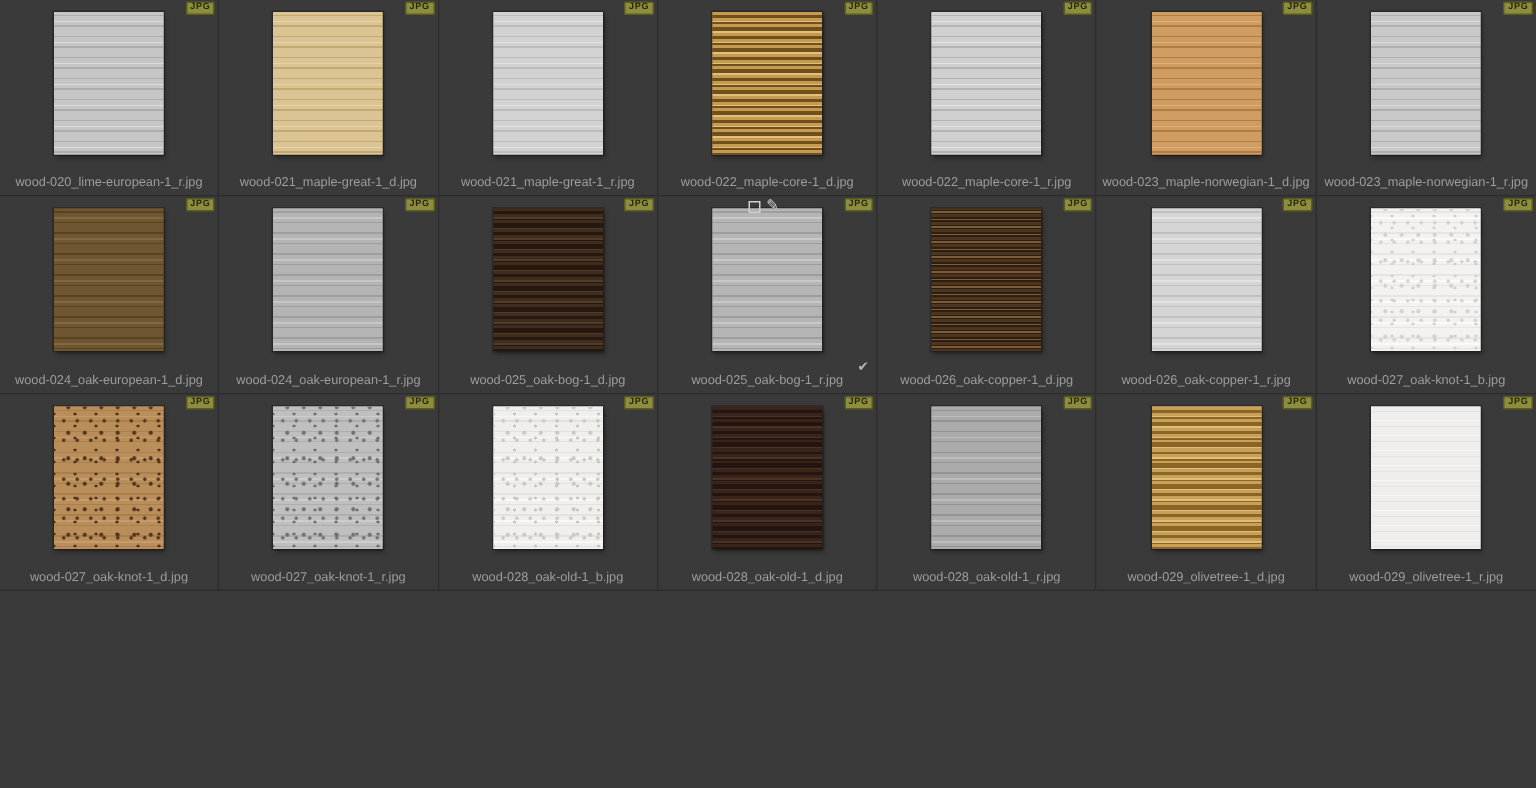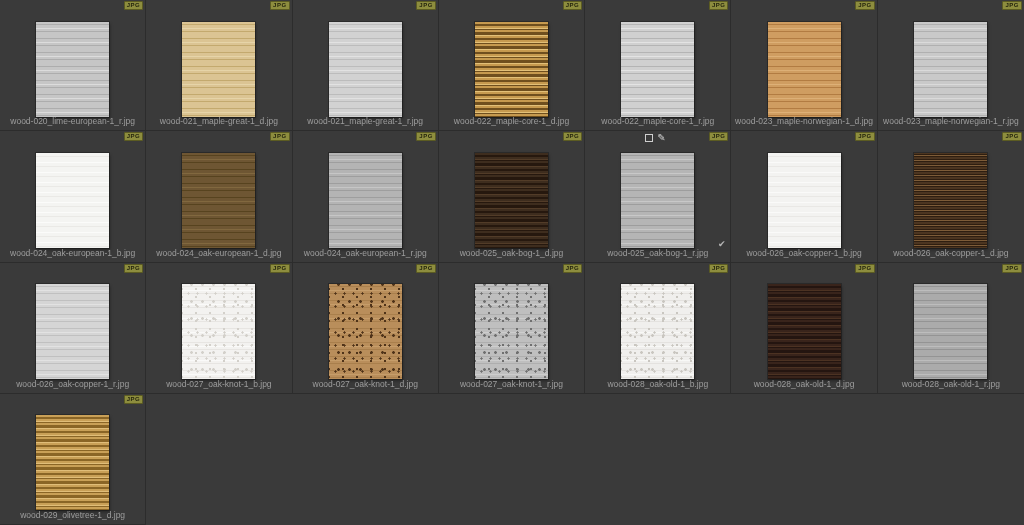--- a/index.html
+++ b/index.html
@@ -8,21 +8,21 @@
     --overlay-icon:#cfcfcf;
   }
   *{box-sizing:border-box;}
   html,body{margin:0;padding:0;background:var(--background);}
   body{font-family:"Liberation Sans", sans-serif;}
   .browser{width:1024px;height:525px;overflow:hidden;background:var(--background);}
   .grid{display:grid;width:100%;height:100%;
     grid-template-columns:repeat(7,1fr);grid-template-rows:repeat(4,1fr);}
   .cell{position:relative;border-right:1px solid var(--divider);
     border-bottom:1px solid var(--divider);
-    display:flex;flex-direction:column;align-items:center;background:var(--background);justify-content:center;}
+    display:flex;flex-direction:column;align-items:center;background:var(--background);}
   .cell:nth-child(7n){border-right:none;}
   .thumb{width:73px;height:95px;margin-top:8px;flex:0 0 auto;
     box-shadow:1px 2px 3px rgba(0,0,0,.35), 0 0 0 1px rgba(0,0,0,.25);}
   .filename{position:absolute;bottom:4px;left:2px;right:2px;text-align:center;
     font-size:8.5px;line-height:10px;color:var(--label-text);
     white-space:nowrap;overflow:hidden;}
   .jpg-badge{position:absolute;top:1px;right:2px;background:var(--badge-bg);
     color:var(--badge-text);border:1px solid var(--badge-border);
     font-size:6px;font-weight:bold;line-height:7px;padding:0 2px;border-radius:1px;
     letter-spacing:0.5px;}
@@ -82,26 +82,20 @@
     <div class="filename">wood-023_maple-norwegian-1_d.jpg</div>
   </div>
 
   <div class="cell">
     <span class="jpg-badge">JPG</span>
     <div class="thumb" style="background-color: rgb(201, 201, 201); background-image: repeating-linear-gradient(rgb(201, 201, 201) 0px, rgb(201, 201, 201) 2px, rgb(176, 176, 176) 2px, rgb(176, 176, 176) 3px, rgb(201, 201, 201) 3px, rgb(201, 201, 201) 6px, rgb(218, 218, 218) 6px, rgb(218, 218, 218) 7px, rgb(201, 201, 201) 7px, rgb(201, 201, 201) 9px, rgb(176, 176, 176) 9px, rgb(176, 176, 176) 10px, rgb(201, 201, 201) 10px, rgb(201, 201, 201) 14px); background-size: 100% 100%; background-position: 0px 0px;"></div>
 
     <div class="filename">wood-023_maple-norwegian-1_r.jpg</div>
   </div>
 
-  <div class="cell">
-    <span class="jpg-badge">JPG</span>
-    <div class="thumb" style="background-color: rgb(244, 244, 242); background-image: repeating-linear-gradient(rgb(244, 244, 242) 0px, rgb(244, 244, 242) 3px, rgb(234, 233, 230) 3px, rgb(234, 233, 230) 4px, rgb(244, 244, 242) 4px, rgb(244, 244, 242) 9px, rgb(251, 251, 250) 9px, rgb(251, 251, 250) 10px); background-size: 100% 100%; background-position: 0px 0px;"></div>
-
-    <div class="filename">wood-024_oak-european-1_b.jpg</div>
-  </div>
 
   <div class="cell">
     <span class="jpg-badge">JPG</span>
     <div class="thumb" style="background-color: rgb(110, 86, 51); background-image: repeating-linear-gradient(rgb(110, 86, 51) 0px, rgb(110, 86, 51) 2px, rgb(87, 67, 31) 2px, rgb(87, 67, 31) 3px, rgb(110, 86, 51) 3px, rgb(110, 86, 51) 6px, rgb(129, 104, 63) 6px, rgb(129, 104, 63) 7px, rgb(110, 86, 51) 7px, rgb(110, 86, 51) 9px, rgb(87, 67, 31) 9px, rgb(87, 67, 31) 10px, rgb(110, 86, 51) 10px, rgb(110, 86, 51) 14px); background-size: 100% 100%; background-position: 0px 0px;"></div>
 
     <div class="filename">wood-024_oak-european-1_d.jpg</div>
   </div>
 
   <div class="cell">
     <span class="jpg-badge">JPG</span>
@@ -122,26 +116,20 @@
     <span class="jpg-badge">JPG</span>
     <div class="thumb" style="background-color: rgb(181, 181, 181); background-image: repeating-linear-gradient(rgb(181, 181, 181) 0px, rgb(181, 181, 181) 2px, rgb(157, 157, 157) 2px, rgb(157, 157, 157) 3px, rgb(181, 181, 181) 3px, rgb(181, 181, 181) 6px, rgb(200, 200, 200) 6px, rgb(200, 200, 200) 7px, rgb(181, 181, 181) 7px, rgb(181, 181, 181) 9px, rgb(157, 157, 157) 9px, rgb(157, 157, 157) 10px, rgb(181, 181, 181) 10px, rgb(181, 181, 181) 14px); background-size: 100% 100%; background-position: 0px 0px;"></div>
     <div class="overlay-top">
       <span class="cbox"></span>
       <span class="pencil">✎</span>
     </div>
     <span class="overlay-check">✔</span>
     <div class="filename">wood-025_oak-bog-1_r.jpg</div>
   </div>
 
-  <div class="cell">
-    <span class="jpg-badge">JPG</span>
-    <div class="thumb" style="background-color: rgb(243, 243, 241); background-image: repeating-linear-gradient(rgb(243, 243, 241) 0px, rgb(243, 243, 241) 3px, rgb(233, 232, 229) 3px, rgb(233, 232, 229) 4px, rgb(243, 243, 241) 4px, rgb(243, 243, 241) 9px, rgb(250, 250, 249) 9px, rgb(250, 250, 249) 10px); background-size: 100% 100%; background-position: 0px 0px;"></div>
-
-    <div class="filename">wood-026_oak-copper-1_b.jpg</div>
-  </div>
 
   <div class="cell">
     <span class="jpg-badge">JPG</span>
     <div class="thumb" style="background-color: rgb(76, 53, 32); background-image: repeating-linear-gradient(rgb(76, 53, 32) 0px, rgb(76, 53, 32) 1px, rgb(46, 30, 16) 1px, rgb(46, 30, 16) 2px, rgb(125, 92, 56) 2px, rgb(125, 92, 56) 3px, rgb(46, 30, 16) 3px, rgb(46, 30, 16) 4px, rgb(76, 53, 32) 4px, rgb(76, 53, 32) 5px); background-size: 100% 100%; background-position: 0px 0px;"></div>
 
     <div class="filename">wood-026_oak-copper-1_d.jpg</div>
   </div>
 
   <div class="cell">
     <span class="jpg-badge">JPG</span>
@@ -193,14 +181,20 @@
   </div>
 
 
   <div class="cell">
     <span class="jpg-badge">JPG</span>
     <div class="thumb" style="background-color: rgb(201, 160, 87); background-image: repeating-linear-gradient(rgb(201, 160, 87) 0px, rgb(201, 160, 87) 2px, rgb(138, 101, 38) 2px, rgb(138, 101, 38) 4px, rgb(201, 160, 87) 4px, rgb(201, 160, 87) 6px, rgb(224, 189, 121) 6px, rgb(224, 189, 121) 7px, rgb(138, 101, 38) 7px, rgb(138, 101, 38) 8px, rgb(201, 160, 87) 8px, rgb(201, 160, 87) 10px, rgb(138, 101, 38) 10px, rgb(138, 101, 38) 13px, rgb(224, 189, 121) 13px, rgb(224, 189, 121) 14px); background-size: 100% 100%; background-position: 0px 0px;"></div>
 
     <div class="filename">wood-029_olivetree-1_d.jpg</div>
   </div>
 
+  <div class="cell">
+    <span class="jpg-badge">JPG</span>
+    <div class="thumb" style="background-color: rgb(239, 238, 236); background-image: repeating-linear-gradient(rgb(239, 238, 236) 0px, rgb(239, 238, 236) 3px, rgb(228, 227, 224) 3px, rgb(228, 227, 224) 4px, rgb(239, 238, 236) 4px, rgb(239, 238, 236) 9px, rgb(247, 247, 245) 9px, rgb(247, 247, 245) 10px); background-size: 100% 100%; background-position: 0px 0px;"></div>
+
+    <div class="filename">wood-029_olivetree-1_r.jpg</div>
+  </div>
 </div>
 </div>
 
 </body></html>

